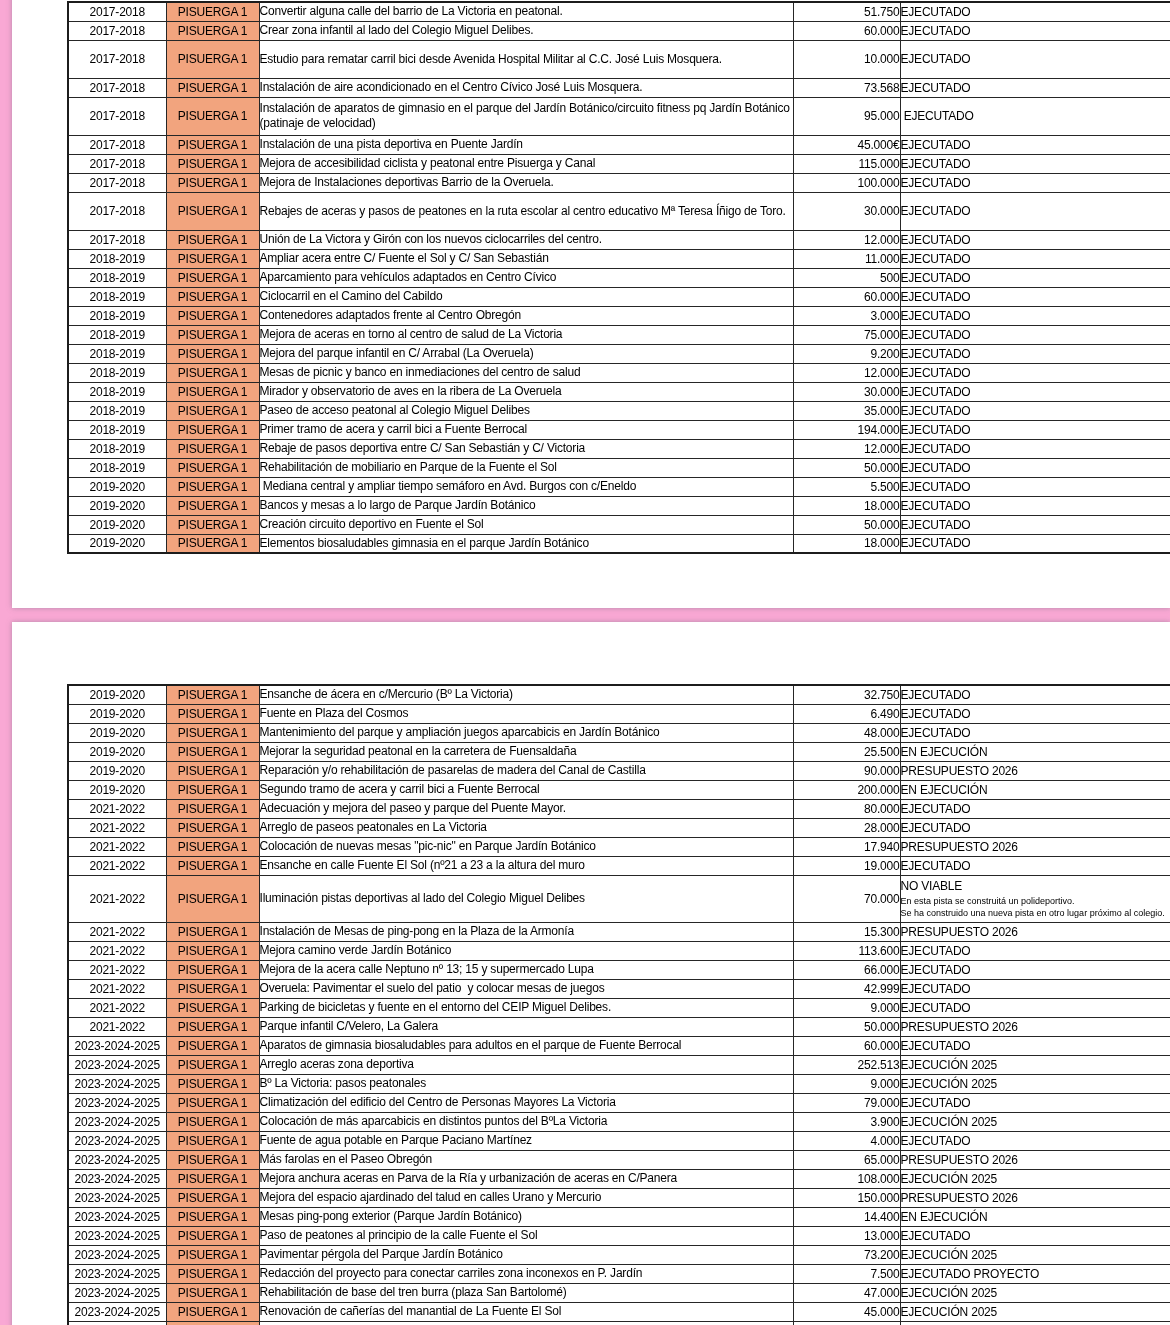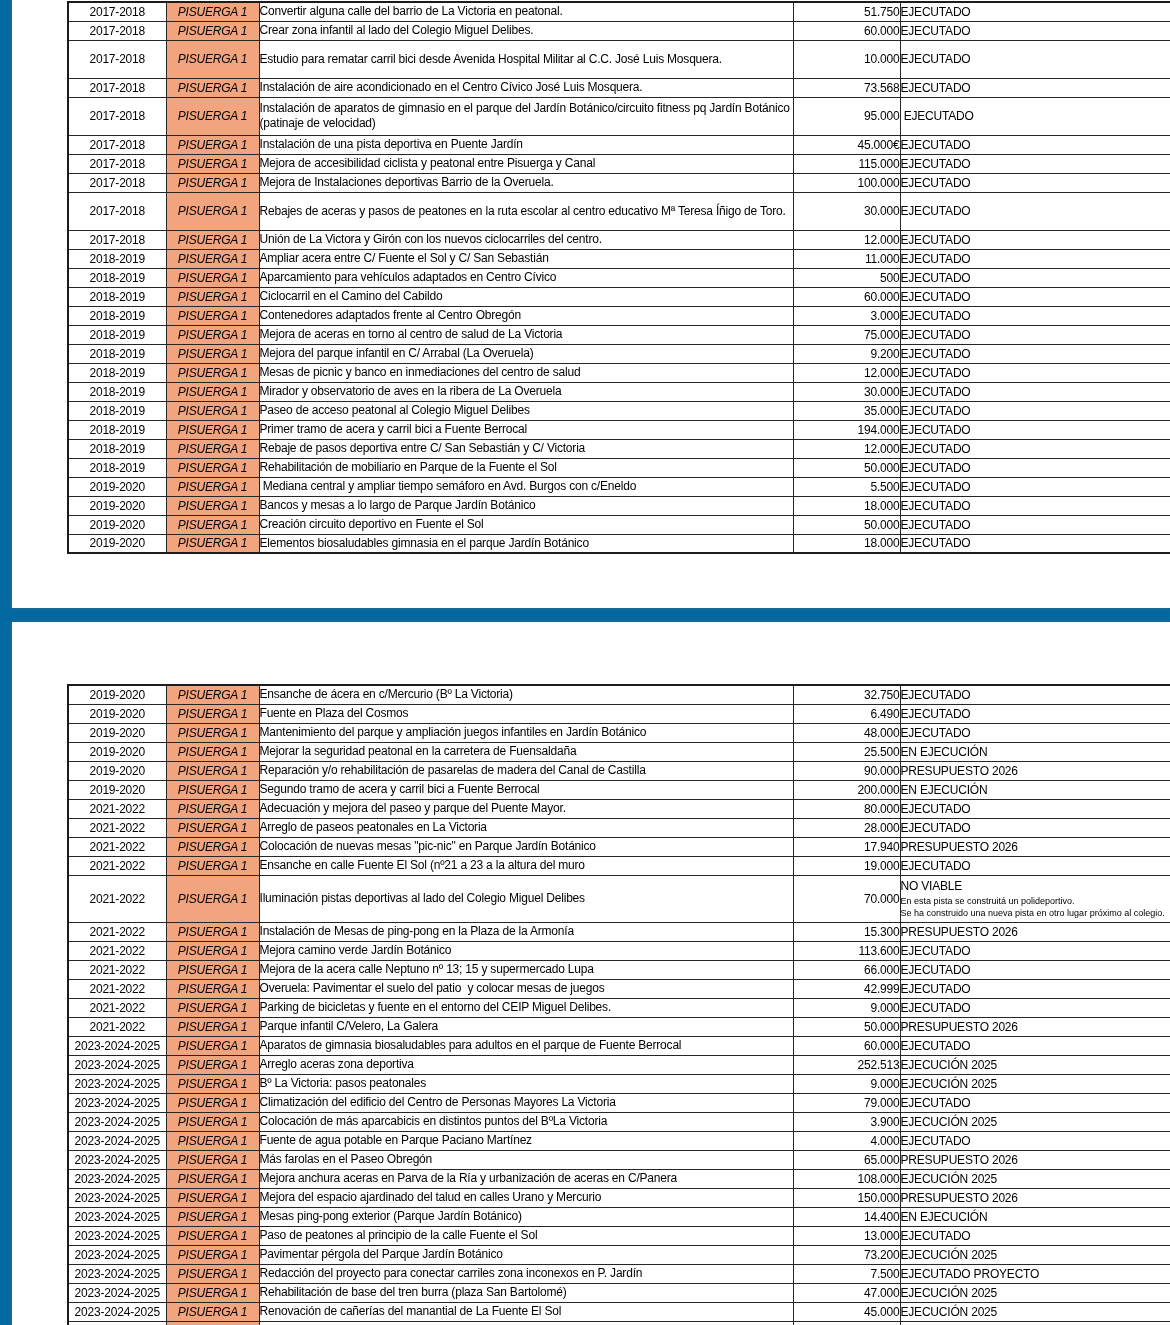--- a/index.html
+++ b/index.html
@@ -8,21 +8,21 @@
     width: 1170px;
     height: 1325px;
     overflow: hidden;
     background: #e9e9ec;
     font-family: "Liberation Sans", sans-serif;
   }
   .canvas {
     position: relative;
     width: 1170px;
     height: 1325px;
-    background: #0369a1;
+    background: #f9a8d4;
   }
   .sheet {
     position: absolute;
     left: 12px;
     right: 0;
     background: #ffffff;
     overflow: hidden;
     box-shadow: 0 0 5px rgba(110,110,125,0.5);
   }
   .sheet-1 { top: -30px; height: 638px; }
@@ -55,21 +55,20 @@
   col.c-desc     { width: 534px; }
   col.c-amount   { width: 107px; }
   col.c-status   { width: 310px; }
 
   td.year {
     text-align: center;
   }
   td.district {
     text-align: center;
     background: #f2a47e;
-    font-style: italic;
   }
   td.desc {
     text-align: left;
     padding: 0 3px 0 4px;
     white-space: pre-wrap;
     line-height: 15px;
   }
   td.amount {
     text-align: right;
     padding-right: 3px;
@@ -309,21 +308,21 @@
           <tr>
             <td class="year">2019-2020</td>
             <td class="district">PISUERGA 1</td>
             <td class="desc">Fuente en Plaza del Cosmos</td>
             <td class="amount">6.490</td>
             <td class="status">EJECUTADO</td>
           </tr>
           <tr>
             <td class="year">2019-2020</td>
             <td class="district">PISUERGA 1</td>
-            <td class="desc">Mantenimiento del parque y ampliación juegos infantiles en Jardín Botánico</td>
+            <td class="desc">Mantenimiento del parque y ampliación juegos aparcabicis en Jardín Botánico</td>
             <td class="amount">48.000</td>
             <td class="status">EJECUTADO</td>
           </tr>
           <tr>
             <td class="year">2019-2020</td>
             <td class="district">PISUERGA 1</td>
             <td class="desc">Mejorar la seguridad peatonal en la carretera de Fuensaldaña</td>
             <td class="amount">25.500</td>
             <td class="status">EN EJECUCIÓN</td>
           </tr>

